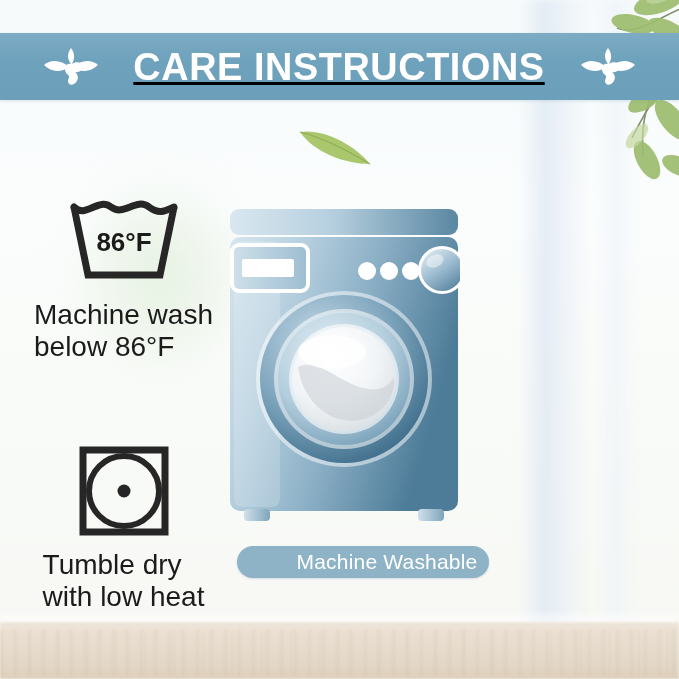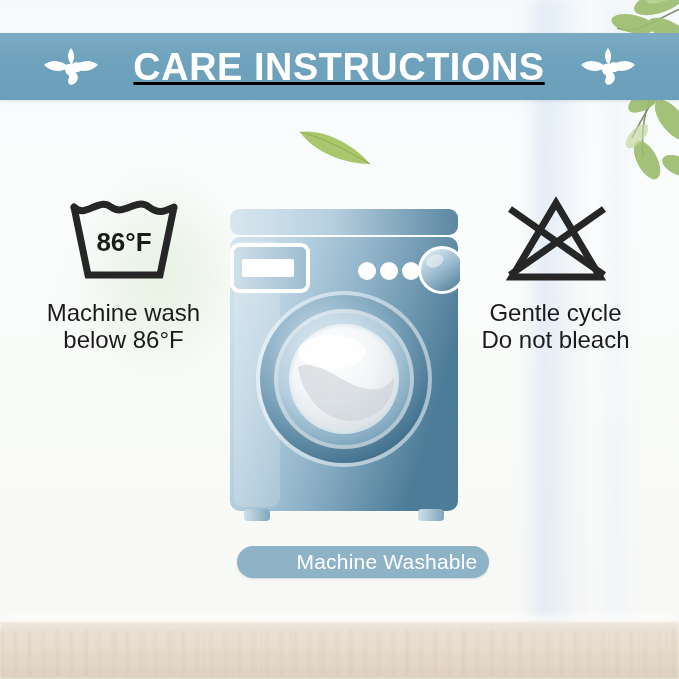--- a/index.html
+++ b/index.html
@@ -123,23 +123,23 @@
   .cell-tl { left: 16px;  top: 193px; }
   .cell-tr { left: 448px; top: 193px; }
   .cell-bl { left: 16px;  top: 443px; }
   .cell-br { left: 448px; top: 443px; }
 
   .icon-art { height: 98px; display: flex; align-items: flex-start; justify-content: center; }
   .icon-art svg { display: block; }
 
   .icon-label {
     margin-top: 8px;
-    text-align: center;
+    text-align: left;
     color: #1b1b1b;
-    font-size: 24px;
+    font-size: 28px;
     line-height: 1.14;
     white-space: pre-line;
   }
 
   
   .washer { position: absolute; left: 228px; top: 207px; width: 232px; height: 318px; }
   .washer svg { width: 100%; height: 100%; display: block; }
 
   
   .pill {
@@ -322,27 +322,27 @@
       <svg width="120" height="96" viewBox="0 0 120 96">
         <path d="M10 14 L24 82 L96 82 L110 14" fill="none" stroke="#262626" stroke-width="7" stroke-linejoin="miter" stroke-linecap="butt"></path>
         <path d="M10 14 C 22 26, 34 4, 47 14 C 60 24, 72 4, 85 14 C 97 23, 104 16, 110 14" fill="none" stroke="#262626" stroke-width="7" stroke-linecap="round"></path>
         <text x="60" y="58" text-anchor="middle" font-family="Liberation Sans, sans-serif" font-size="26" font-weight="bold" fill="#1b1b1b">86°F</text>
       </svg>
     </div>
     <div class="icon-label">Machine wash
 below 86°F</div>
   </div>
 
-  <div class="icon-cell cell-tr">
+
+  <div class="icon-cell cell-bl">
     <div class="icon-art">
-      <svg width="120" height="96" viewBox="0 0 120 96">
-        <path d="M60 10 L104 84 L16 84 Z" fill="none" stroke="#262626" stroke-width="7" stroke-linejoin="miter"></path>
-        <line x1="14" y1="16" x2="108" y2="82" stroke="#262626" stroke-width="7" stroke-linecap="butt"></line>
-        <line x1="108" y1="16" x2="14" y2="82" stroke="#262626" stroke-width="7" stroke-linecap="butt"></line>
+      <svg width="100" height="96" viewBox="0 0 100 96">
+        <rect x="9" y="7" width="82" height="82" fill="none" stroke="#262626" stroke-width="7"></rect>
+        <circle cx="50" cy="48" r="35" fill="none" stroke="#262626" stroke-width="6"></circle>
+        <circle cx="50" cy="48" r="6.5" fill="#262626"></circle>
       </svg>
     </div>
-    <div class="icon-label">Gentle cycle
-Do not bleach</div>
-  </div>
-
+    <div class="icon-label">Tumble dry
+with low heat</div>
+  </div>
 
 
 </div>
 
 </body></html>

